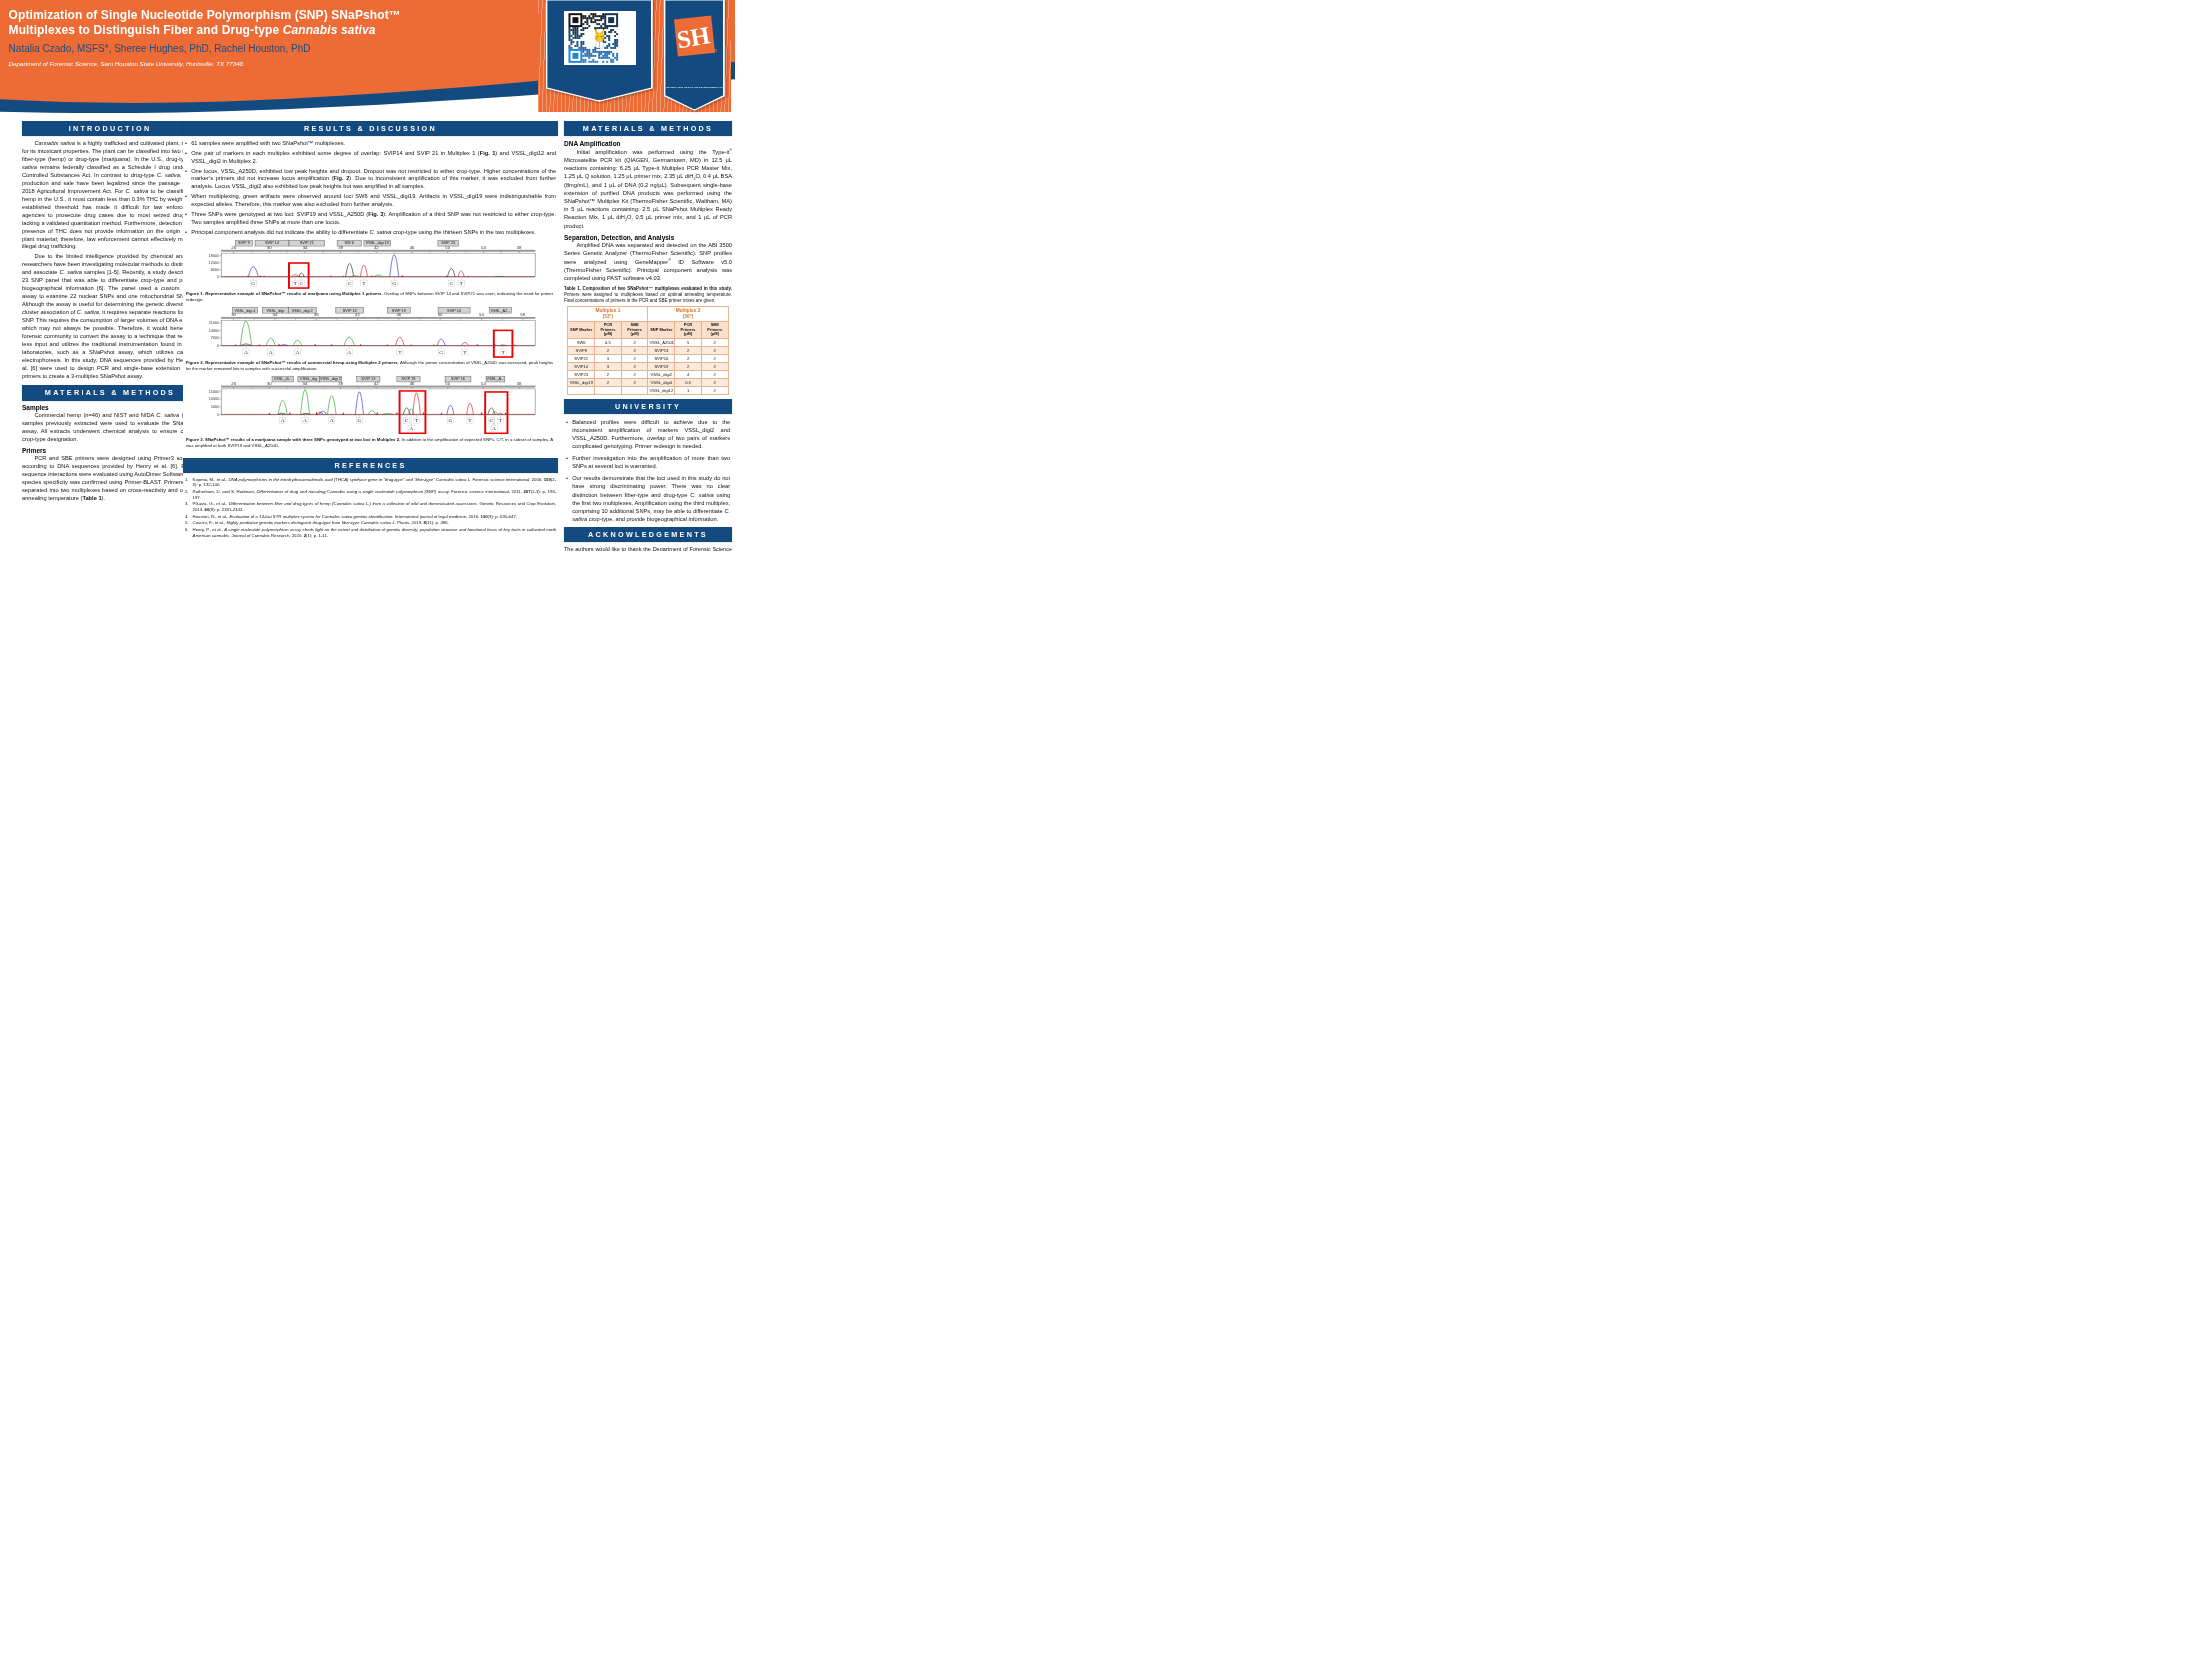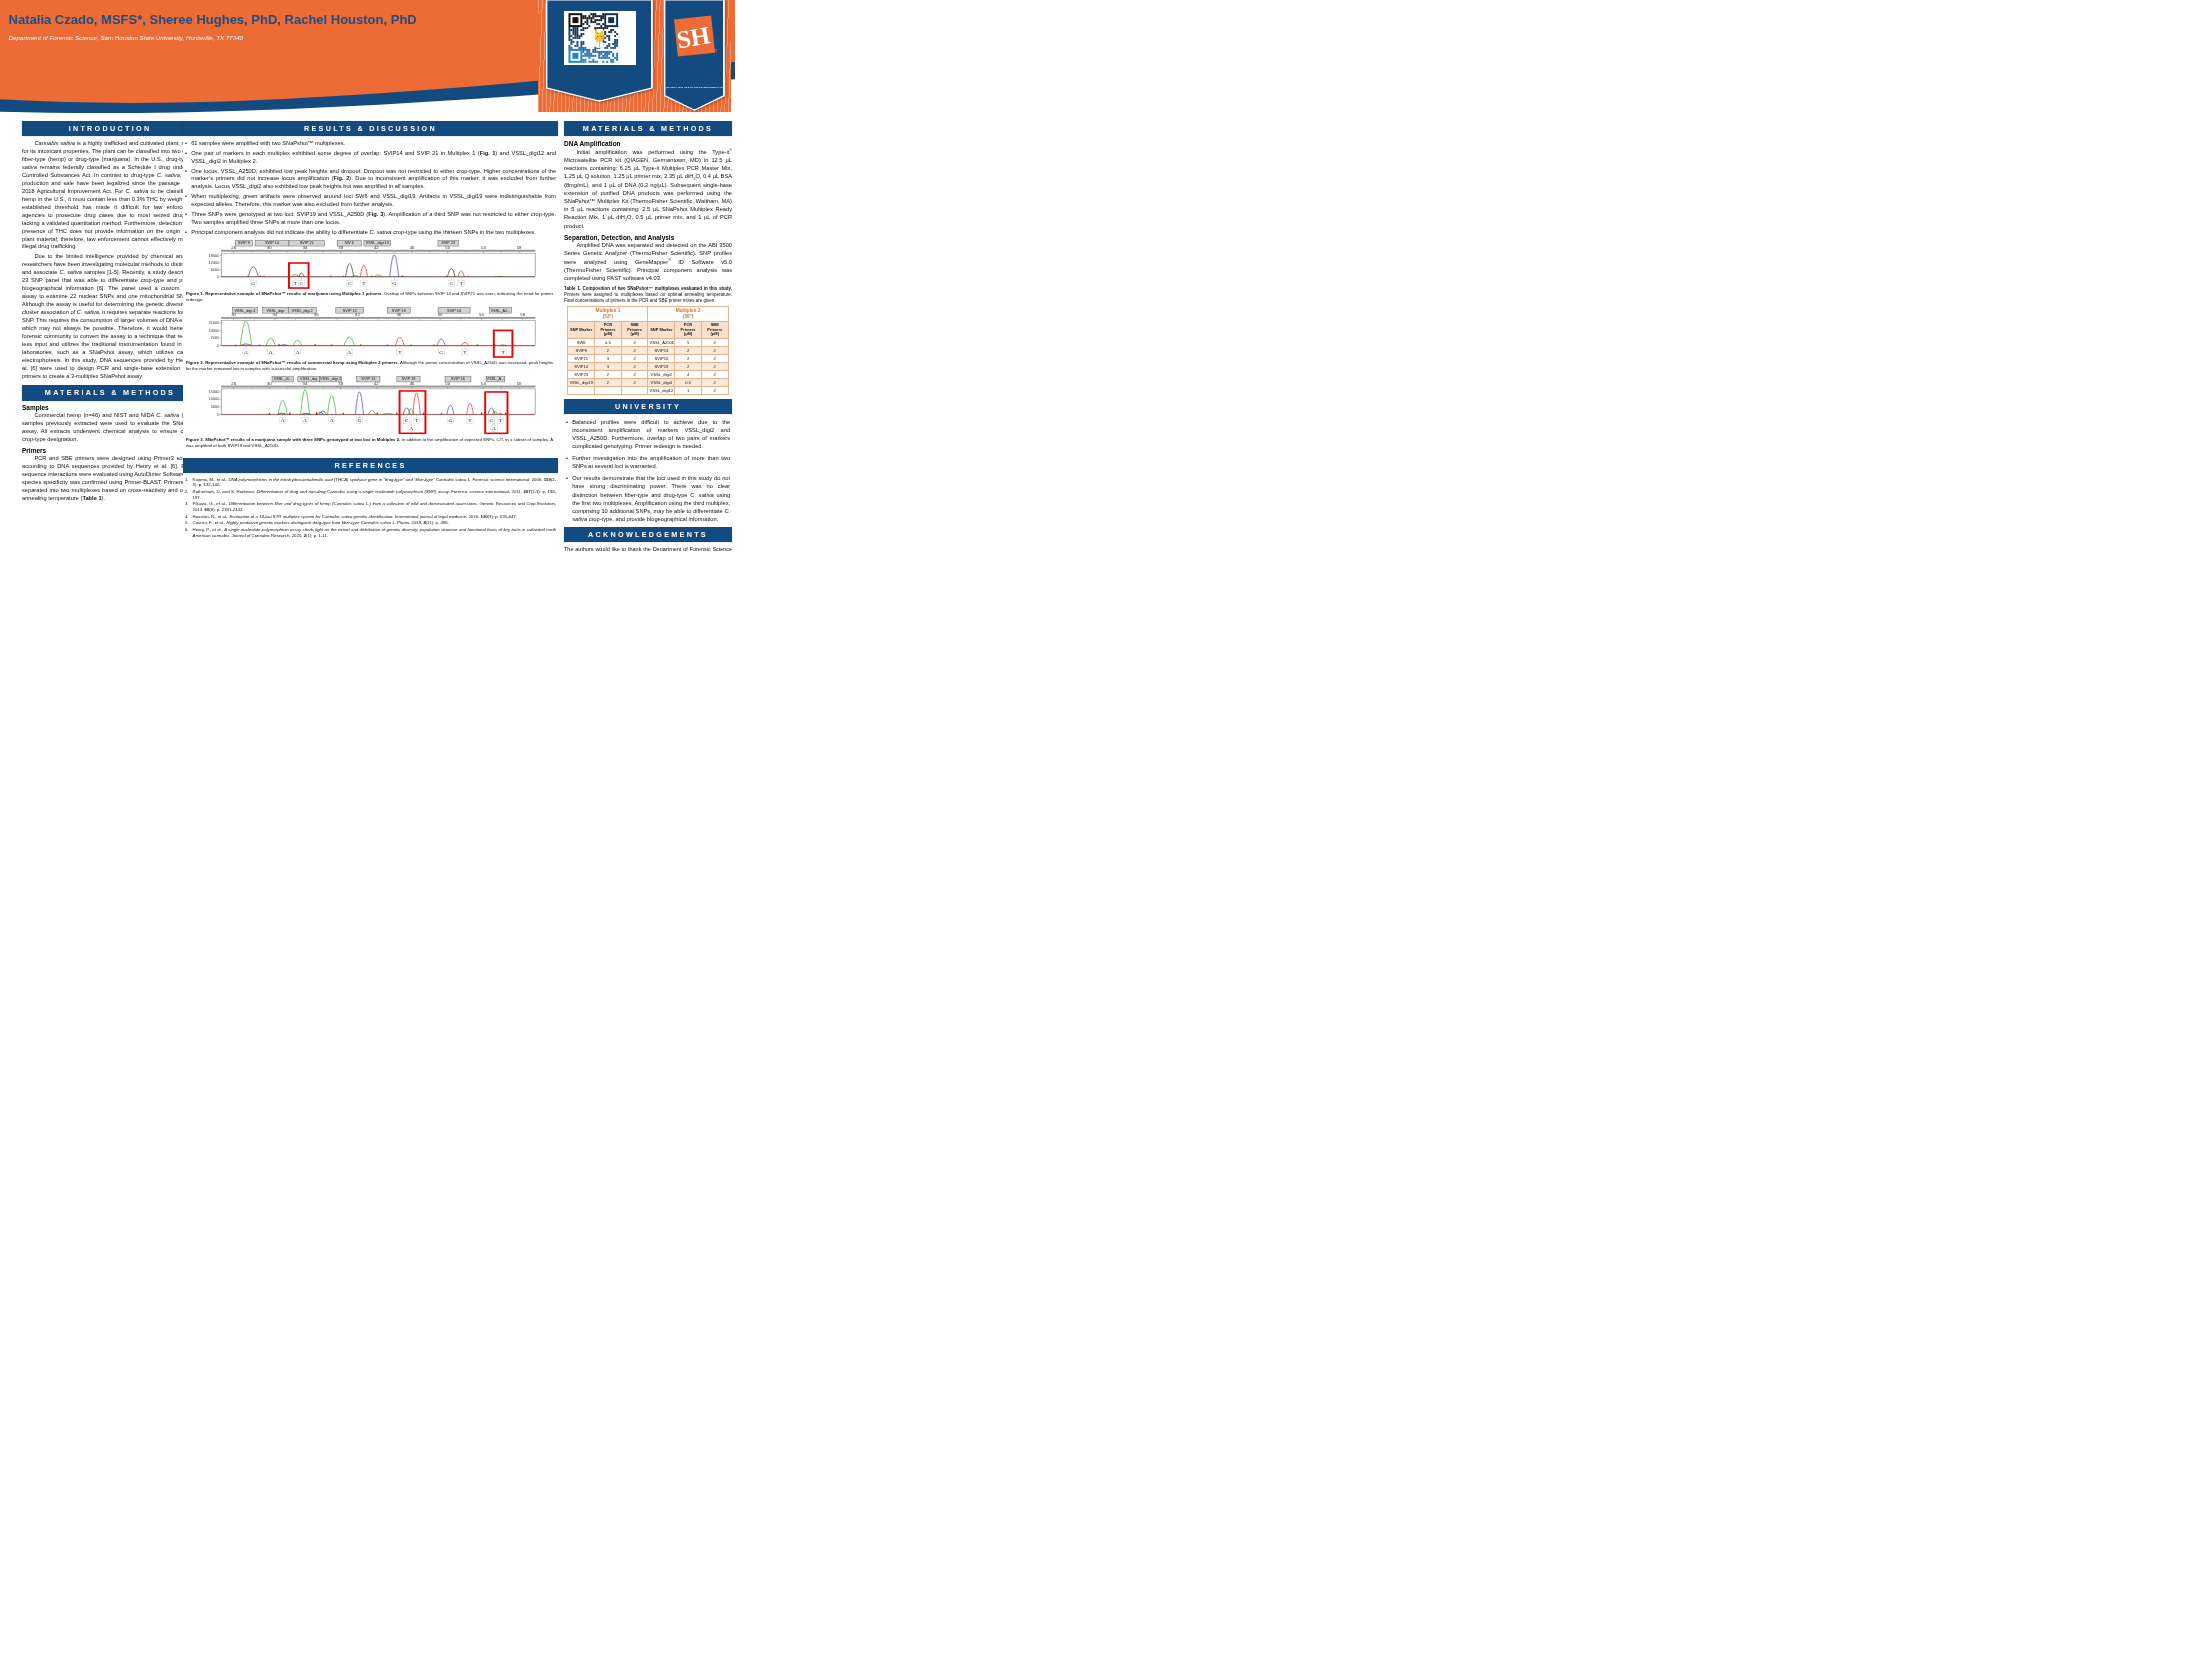--- a/index.html
+++ b/index.html
@@ -5,21 +5,21 @@
   html,body{margin:0;padding:0;background:#ffffff;}
   .poster{position:relative;width:735px;min-height:551px;background:#ffffff;font-family:"Liberation Sans",sans-serif;overflow:hidden;}
 
   
   .hdr{position:absolute;left:0;top:0;width:735px;height:117px;background:#ed6b35;overflow:hidden;}
   .hdr-wave{position:absolute;left:0;top:0;width:735px;height:117px;}
   .hdr-texture{position:absolute;left:538px;top:0;width:193px;height:112px;
     background:repeating-linear-gradient(92deg, rgba(255,235,220,.35) 0 1px, rgba(237,107,53,0) 1px 3.8px),#ed6b35;}
   .titleblock{position:absolute;left:8.6px;top:7.7px;width:526px;z-index:5;}
   .title{color:#ffffff;font-weight:bold;font-size:12px;line-height:1.28;letter-spacing:0.1px;}
-  .authors{color:#1d4e86;font-size:13px;margin-top:4.8px;font-weight:bold;}
+  .authors{color:#1d4e86;font-size:10px;margin-top:4.8px;font-weight:normal;}
   .affil{color:#ffffff;font-style:italic;font-size:6.2px;margin-top:6.2px;}
 
   .pennant{position:absolute;top:-1px;z-index:6;filter:drop-shadow(1.4px 1.4px 1.4px rgba(0,0,0,.35));}
   .pennant .outer{background:#ffffff;clip-path:polygon(0 0,100% 0,100% 87%,50% 100%,0 87%);padding:1.4px;}
   .pennant .inner{background:#134a7f;clip-path:polygon(0 0,100% 0,100% 87%,50% 100%,0 87%);position:relative;}
   .pennant-qr{left:546px;}
   .pennant-qr .inner{width:104px;height:100px;}
   .qrcard{position:absolute;left:16.3px;top:10.5px;width:72px;height:54px;background:#ffffff;display:flex;align-items:center;justify-content:center;}
   .pennant-sh{left:664px;}
   .pennant-sh .inner{width:58px;height:109px;}
@@ -69,20 +69,24 @@
 <div class="poster">
 
   <div class="hdr">
     <svg class="hdr-wave" viewBox="0 0 1536 245" preserveAspectRatio="none">
       <path d="M0,208 C420,232 880,196 1536,130 L1536,245 L0,245 Z" fill="#134a7f"></path>
       <path d="M0,234 C460,247 950,214 1536,166 L1536,245 L0,245 Z" fill="#ffffff"></path>
     </svg>
     <div class="hdr-texture"></div>
 
     <div class="titleblock">
+      <div class="title">
+        <div><span>Optimization of Single Nucleotide Polymorphism (SNP) SNaPshot™</span></div>
+        <div><span>Multiplexes to Distinguish Fiber and Drug-type </span><span style="font-style: italic;">Cannabis sativa</span></div>
+      </div>
       <div class="authors">Natalia Czado, MSFS*, Sheree Hughes, PhD, Rachel Houston, PhD</div>
       <div class="affil">Department of Forensic Science, Sam Houston State University, Huntsville, TX 77340</div>
     </div>
 
     <div class="pennant pennant-qr">
       <div class="outer">
           <div class="inner">
         <div class="qrcard">
           <svg id="qr" width="67" height="50" viewBox="0 0 135 100">
                 <rect x="49" y="0" width="4" height="4" fill="rgb(18,18,18)"></rect>

